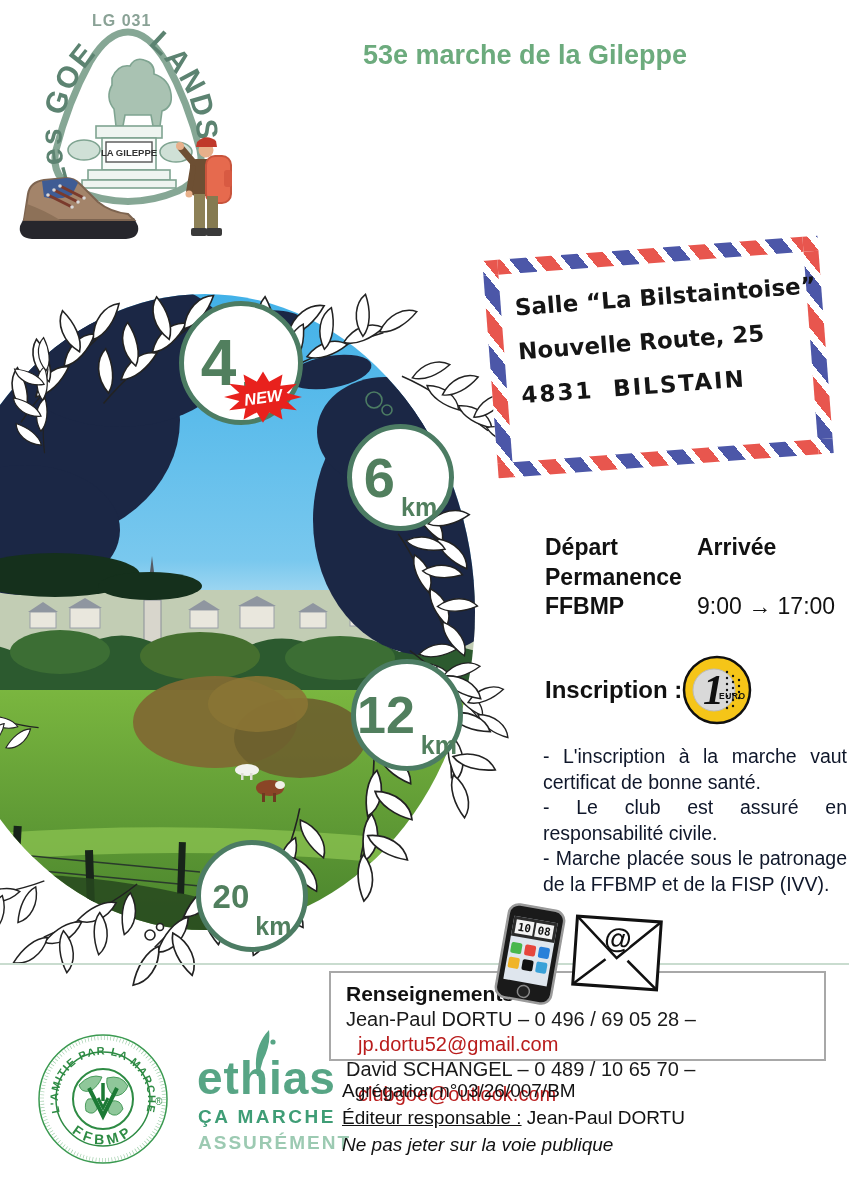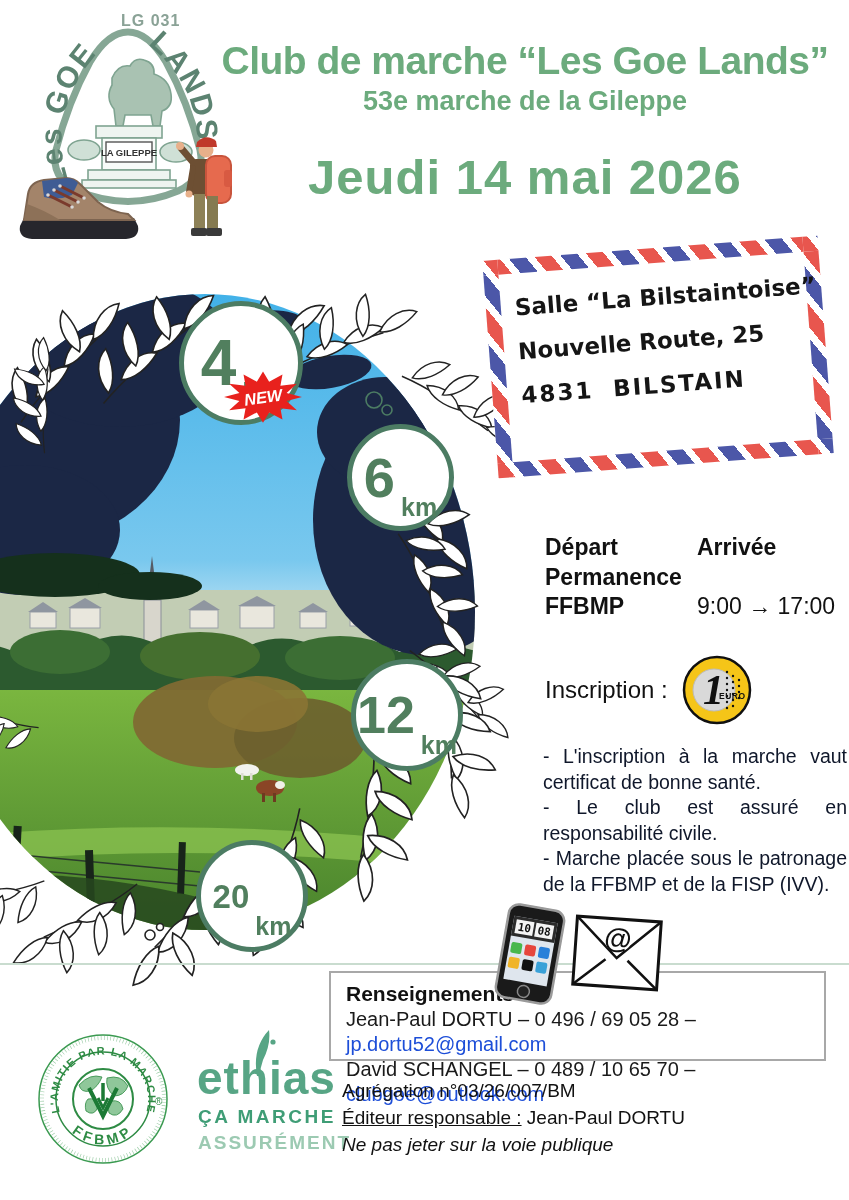--- a/index.html
+++ b/index.html
@@ -4,21 +4,21 @@
 <style>
   html,body{margin:0;padding:0;background:#e9e9e9;}
   .poster{
     position:relative;width:849px;height:1200px;background:#fff;overflow:hidden;
     font-family:"Liberation Sans","DejaVu Sans",sans-serif;color:#111;
     margin:0 auto;
   }
   .abs{position:absolute;}
 
   
-  .club-code{left:121px;top:12px;font-size:16px;font-weight:600;color:#8aa296;letter-spacing:1px;}
+  .club-code{left:92px;top:12px;font-size:16px;font-weight:600;color:#8aa296;letter-spacing:1px;}
   .title-block{left:205px;top:38px;width:640px;text-align:center;color:#6cab7d;z-index:3;}
   .title-main{font-size:39px;font-weight:700;letter-spacing:-0.5px;line-height:46px;}
   .title-sub{font-size:27px;font-weight:600;margin-top:2px;}
   .title-date{font-size:49px;font-weight:800;letter-spacing:1px;margin-top:32px;}
 
   
   .envelope{
     left:490px;top:248px;width:336px;height:218px;background:#fff;z-index:2;
     transform:rotate(-4.3deg);
     border:15px solid transparent;
@@ -42,32 +42,32 @@
   .c12 .num{font-size:52px;} .c12 .unit{font-size:25px;}
   .c20{left:196px;top:840px;width:112px;height:112px;}
   .c20 .num{font-size:33px;} .c20 .unit{font-size:25px;}
   .newbadge{left:222px;top:371px;width:82px;height:52px;z-index:4;}
 
   
   .schedule{left:545px;top:533px;width:302px;display:grid;grid-template-columns:152px 1fr;z-index:3;
             font-size:23px;line-height:29.5px;}
   .sch-label{font-weight:700;}
   .sch-value{font-weight:500;}
-  .inscription-label{left:545px;top:676px;font-size:24px;font-weight:400;z-index:3;}
+  .inscription-label{left:545px;top:676px;font-size:24px;font-weight:700;z-index:3;}
   .coin{left:681px;top:654px;z-index:3;}
   .notes{left:543px;top:744px;width:304px;font-size:19.5px;line-height:25.5px;text-align:justify;color:#0f172a;z-index:3;}
   .notes p{margin:0;}
 
   
   .faint-line{left:0;top:963px;width:849px;height:2px;background:#c9dccf;z-index:1;}
   .contact-box{left:329px;top:971px;width:497px;height:90px;border:2px solid #a8a8a8;background:#fff;
                box-sizing:border-box;padding:8px 12px 0 15px;z-index:2;}
   .contact-title{font-size:21px;font-weight:700;line-height:26px;}
   .contact-line{font-size:20px;line-height:25px;color:#1a1a1a;}
-  .email{color:#1d4ed8;}
+  .email{color:#b91c1c;margin-left:12px;}
   .phone-icon{left:500px;top:905px;z-index:4;transform:rotate(10deg);}
   .mail-icon{left:572px;top:916px;z-index:4;transform:rotate(4deg);}
 
   
   .ffbmp-logo{left:36px;top:1032px;z-index:2;}
   .ethias{left:197px;top:1051px;z-index:2;color:#57a585;font-size:46px;font-weight:700;letter-spacing:1px;}
   .ethias-blade{left:251px;top:1028px;z-index:3;}
   .ethias-t1{left:198px;top:1106px;font-size:19px;font-weight:700;letter-spacing:2.5px;color:#3f9d76;z-index:2;}
   .ethias-t2{left:198px;top:1132px;font-size:19px;font-weight:700;letter-spacing:2px;color:#9ccab2;z-index:2;}
   .legal{left:342px;top:1077px;font-size:19px;line-height:27px;color:#111;z-index:2;}
@@ -269,23 +269,21 @@
       <rect x="38" y="24" width="25" height="47" rx="9" fill="#e66a4e" stroke="#c8543c" stroke-width="2"></rect>
       <rect x="56" y="38" width="8" height="17" rx="3" fill="#d85a42"></rect>
       <rect x="26" y="62" width="11" height="35" fill="#8d8157"></rect>
       <rect x="39" y="64" width="11" height="33" fill="#857a50"></rect>
       <rect x="23" y="96" width="16" height="8" rx="2" fill="#3a3a3a"></rect>
       <rect x="38" y="96" width="16" height="8" rx="2" fill="#3a3a3a"></rect>
     </g>
   </svg>
 
   <div class="abs title-block">
-    <div class="title-main">Club de marche “Les Goe Lands”</div>
     <div class="title-sub">53e marche de la Gileppe</div>
-    <div class="title-date">Jeudi 14 mai 2026</div>
   </div>
 
   <div class="abs envelope">
     <div class="env-inner">
       <div class="env-line">Salle “La Bilstaintoise”</div>
       <div class="env-line">Nouvelle Route, 25</div>
       <div class="env-line env-line3">4831  BILSTAIN</div>
     </div>
   </div>
 

